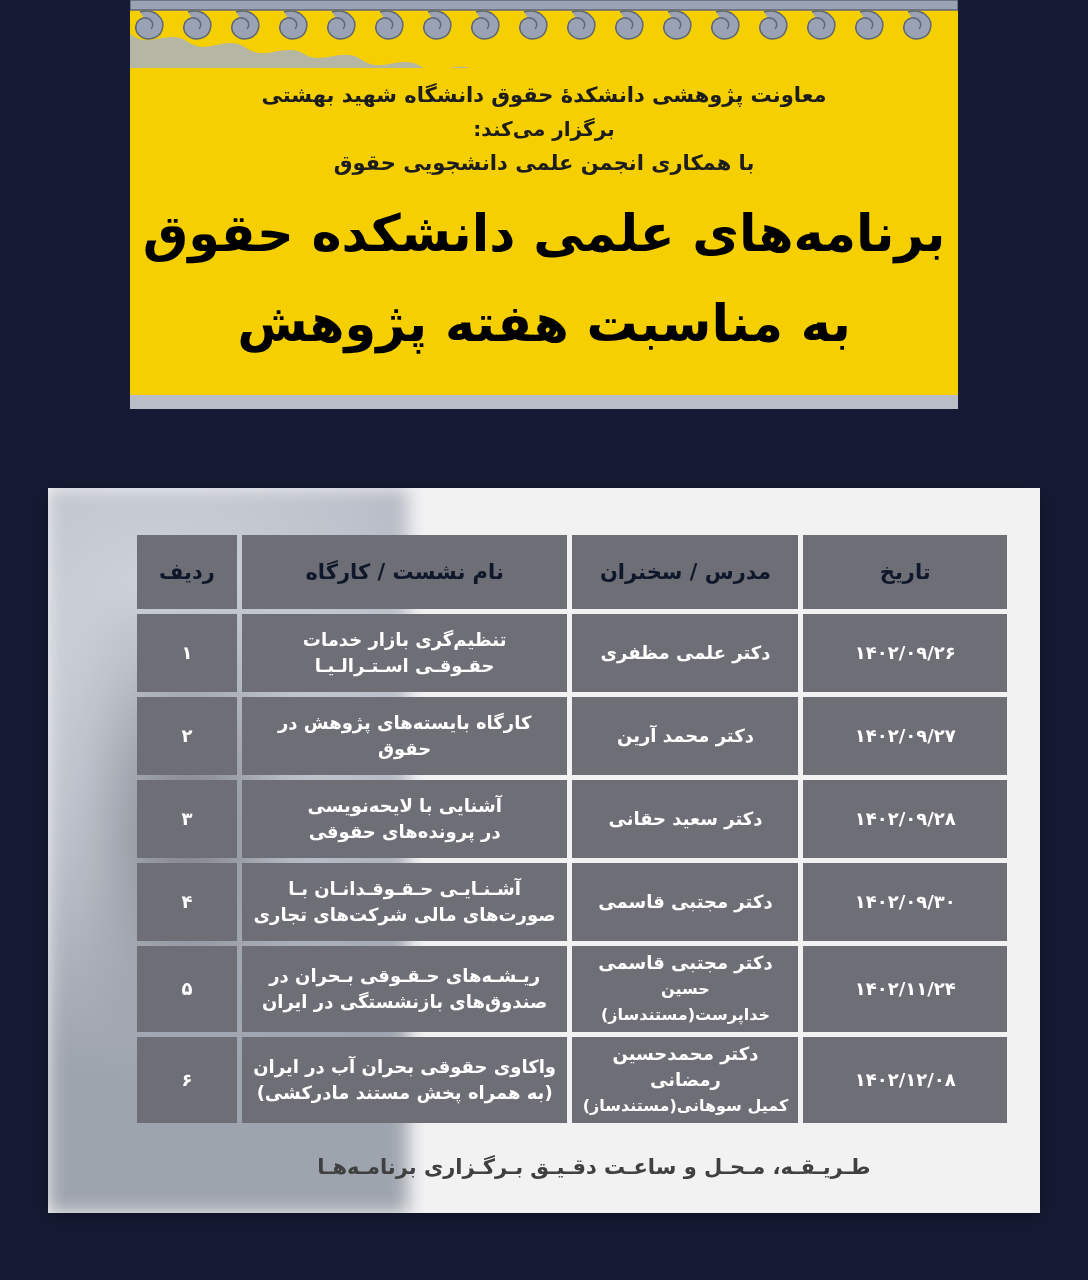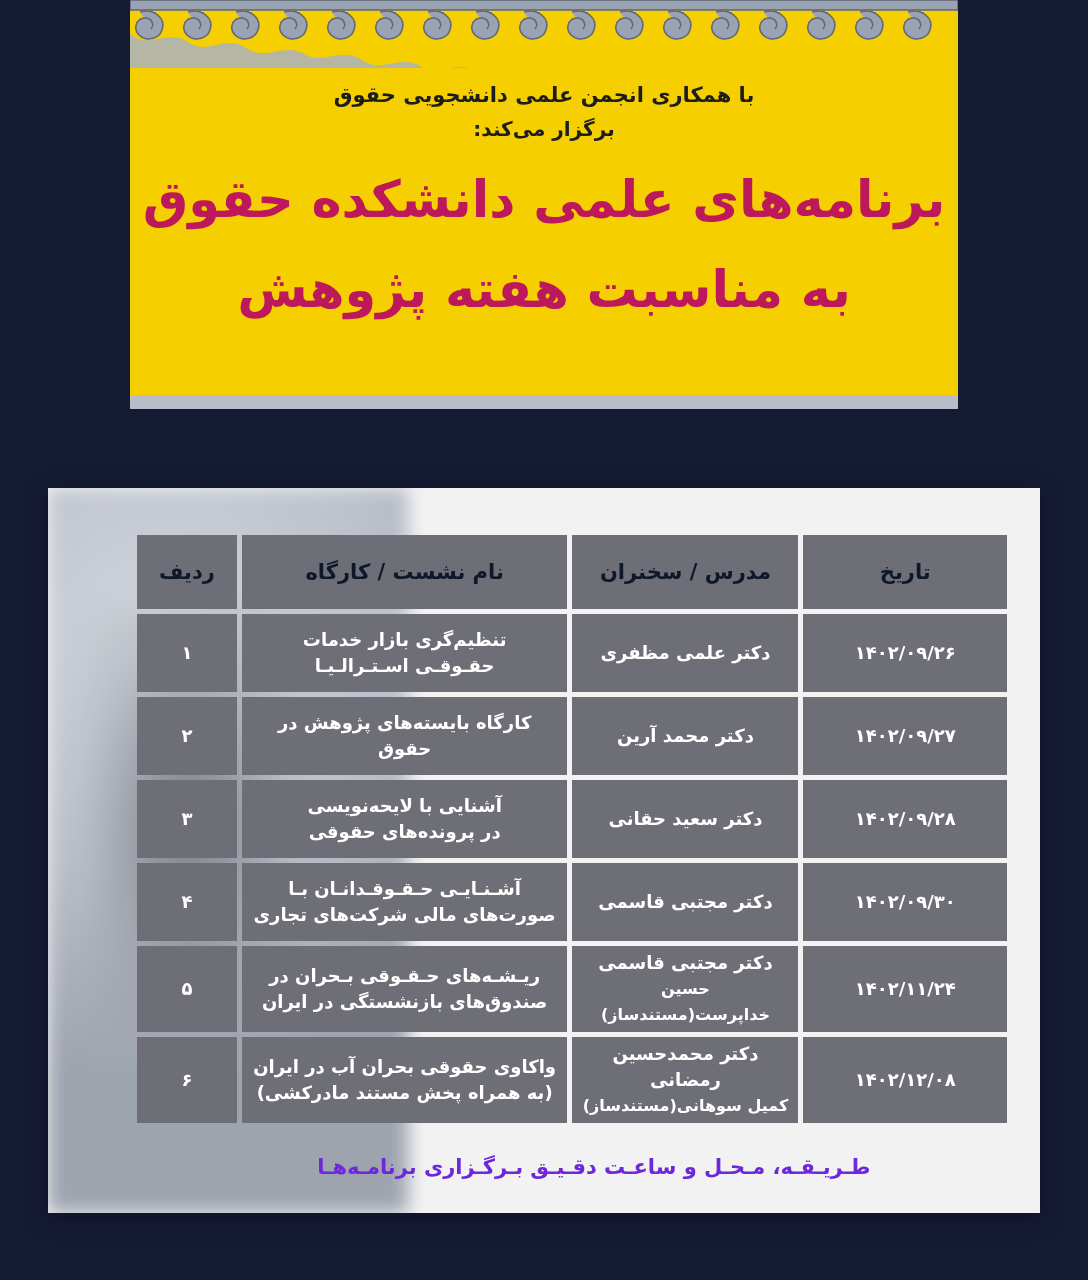--- a/index.html
+++ b/index.html
@@ -61,21 +61,21 @@
     line-height: 34px;
     color: #1d1d1d;
   }
   .line-sm.small { font-size: 20px; }
 
   .title-big {
     margin-top: 18px;
     font-size: 51px;
     font-weight: bold;
     line-height: 72px;
-    color: #be185d;
+    color: #000000;
     letter-spacing: -0.5px;
   }
 
   
   .card {
     position: absolute;
     top: 488px; left: 48px;
     width: 992px;
     height: 725px;
     background: #f2f2f3;
@@ -147,21 +147,21 @@
   td.date     { font-size: 20px; letter-spacing: 1px; }
   td.speaker  { font-size: 19px; line-height: 26px; }
   td.speaker .sub { font-size: 16px; display:block; }
   td.name     { font-size: 19px; }
 
   .footnote {
     position: absolute;
     bottom: 28px; right: 40px; left: 140px;
     text-align: center;
     direction: rtl;
-    color: #6d28d9;
+    color: #404040;
     font-size: 21px;
     font-weight: bold;
     line-height: 36px;
   }
 </style>
 </head>
 <body>
 
 <div class="banner-wrap">
   <div class="banner">
@@ -192,22 +192,23 @@
             <path d="M778,12 c14,-4 26,6 22,18 c-3,9 -16,12 -23,5 c-6,-6 -3,-16 5,-17 c7,-1 11,6 7,11"></path>
           </g>
           <g>
             <path d="M0,34 c20,16 38,-6 58,8 c20,14 38,-8 58,6 c20,14 38,-6 58,6 c20,12 38,-8 58,6 c20,14 38,-6 58,6 c20,12 38,-8 58,6 c20,14 38,-6 58,6 c20,12 38,-8 58,6 c20,14 38,-6 58,6 c20,12 38,-8 58,6 c20,14 38,-6 58,6 c20,12 38,-8 58,6 c20,14 38,-6 58,6 c20,12 38,-8 58,6 V68 H0 Z" fill="#aab2c1" stroke="none" opacity=".85"></path>
           </g>
         </g>
       </svg>
     </div>
 
     <div class="banner-text">
+      <div class="line-sm">معاونت پژوهشی دانشکدهٔ حقوق دانشگاه شهید بهشتی</div>
+      <div class="line-sm small">برگزار می‌کند:</div>
       <div class="line-sm">با همکاری انجمن علمی دانشجویی حقوق</div>
-      <div class="line-sm small">برگزار می‌کند:</div>
       <div class="title-big">برنامه‌های علمی دانشکده حقوق</div>
       <div class="title-big">به مناسبت هفته پژوهش</div>
     </div>
   </div>
   <div class="banner-shadow"></div>
 </div>
 
 <div class="card">
   <div class="photo-blur"></div>
 

